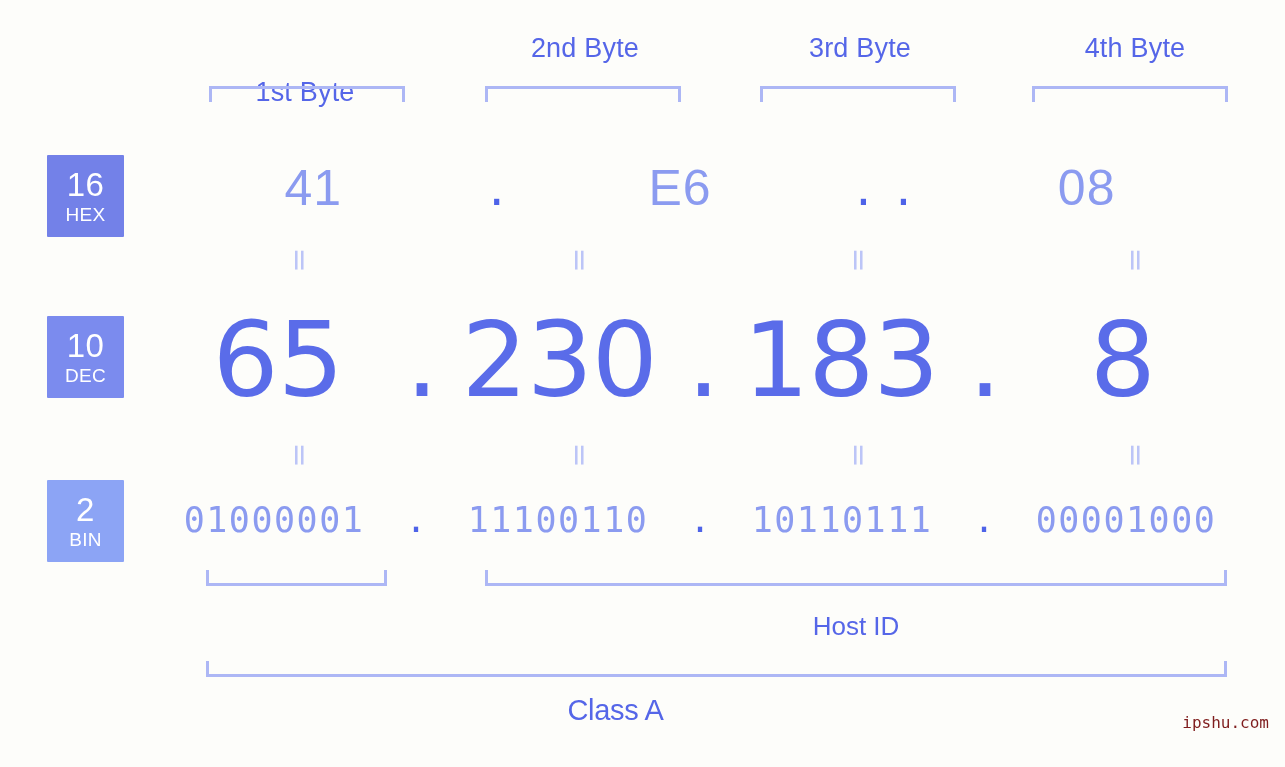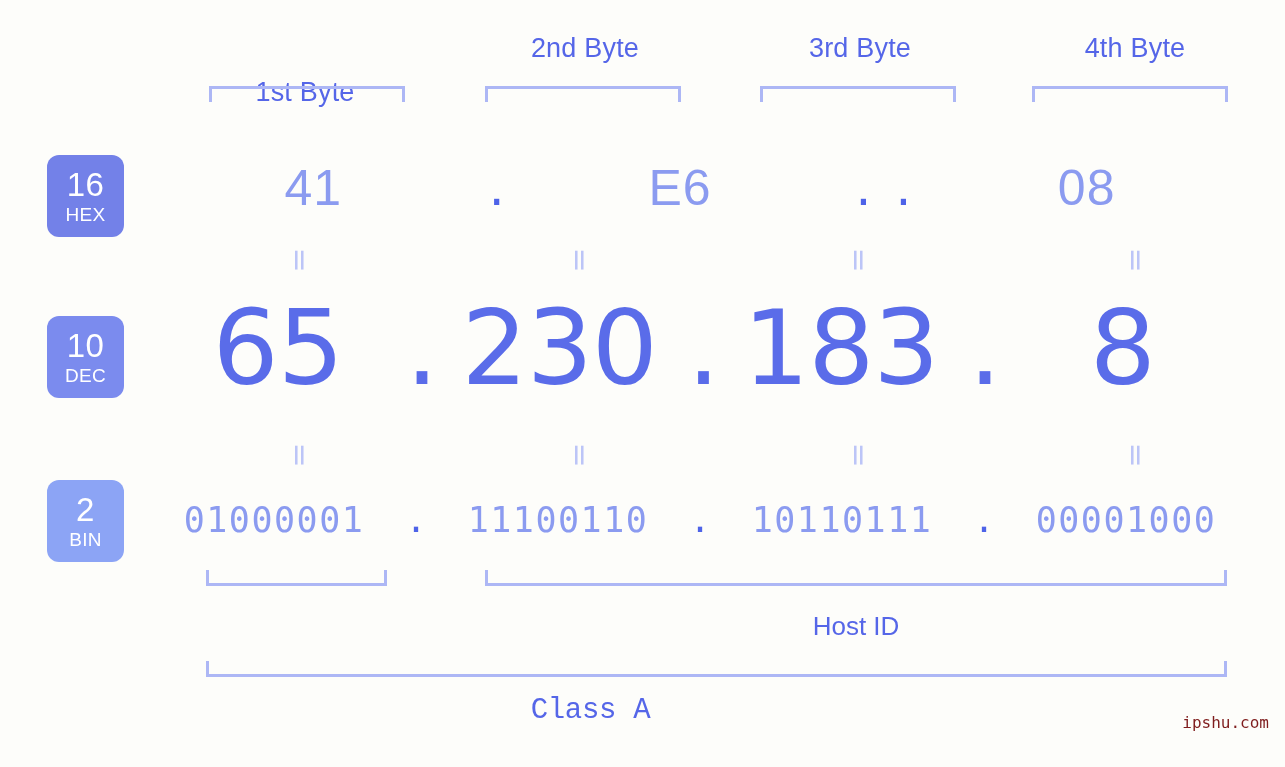--- a/index.html
+++ b/index.html
@@ -53,21 +53,21 @@
     border-right: 3px solid #adb7f5;
     box-sizing: border-box;
   }
 
   
   .badge {
     position: absolute;
     left: 47px;
     width: 77px;
     height: 82px;
-    border-radius: 12px;
+    border-radius: 1px;
     color: #ffffff;
     display: flex;
     flex-direction: column;
     align-items: center;
     justify-content: center;
     line-height: 1;
   }
   .badge .num {
     font-size: 33px;
     font-weight: 400;
@@ -84,21 +84,21 @@
 
   
   .row-hex, .row-dec, .row-bin {
     position: absolute;
     left: 150px;
     width: 1100px;
     display: flex;
     align-items: center;
   }
   .row-hex { top: 150px; height: 76px; }
-  .row-dec { top: 288px; height: 120px; }
+  .row-dec { top: 300px; height: 120px; }
   .row-bin { top: 487px; height: 66px; }
 
   .cell {
     flex: 1 1 0;
     text-align: center;
     white-space: nowrap;
   }
   .dot {
     flex: 0 0 auto;
     text-align: center;
@@ -170,22 +170,23 @@
   }
 
   .class-caption {
     position: absolute;
     top: 694px;
     left: 0;
     width: 1181px;
     text-align: center;
     font-size: 29px;
     color: #5566e8;
-    font-family: Liberation Mono, monospace;
+    font-family: Liberation Sans, sans-serif;
     letter-spacing: -0.3px;
+    padding-left: 25px;
   }
 
   .watermark {
     position: absolute;
     right: 16px;
     top: 713px;
     font-size: 16px;
     color: #7f1d1d;
     font-family: "DejaVu Sans Mono", monospace;
     letter-spacing: 0px;

